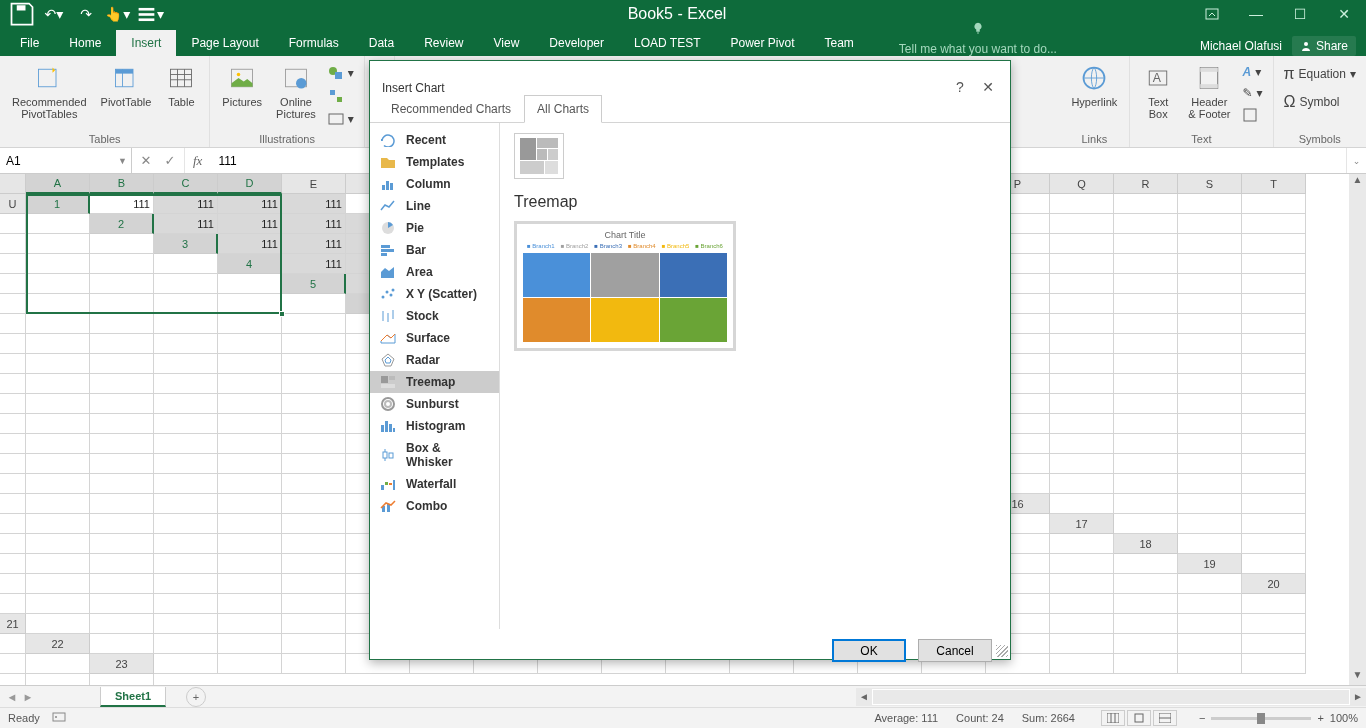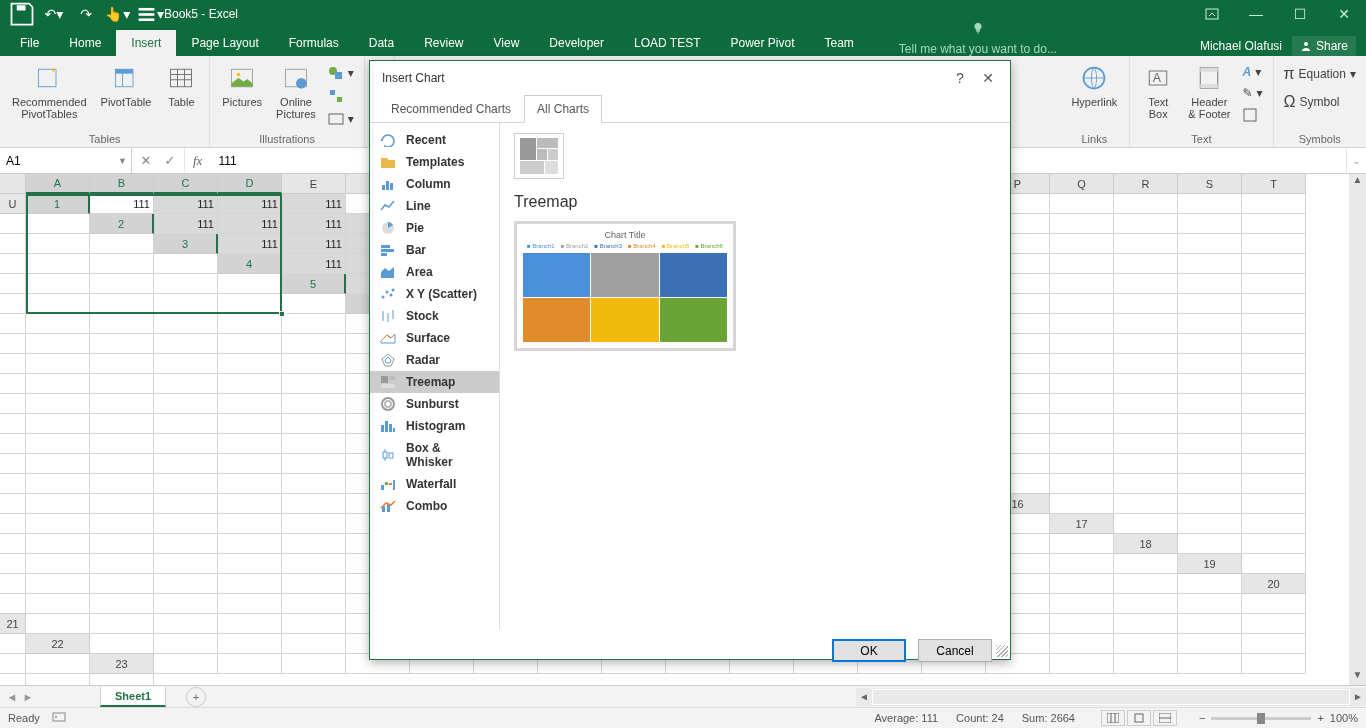--- a/index.html
+++ b/index.html
@@ -3,21 +3,21 @@
 <meta charset="utf-8">
 <style>
 * { box-sizing: border-box; margin: 0; padding: 0; font-family: "Segoe UI", Tahoma, sans-serif; }
 body { width: 1366px; height: 728px; background: #fff; overflow: hidden; position: relative; font-size: 12px; }
 
 
 .titlebar { height: 28px; background: #0e6b3b; display: flex; align-items: center; color: white; }
 .titlebar .qat { display: flex; align-items: center; padding-left: 8px; gap: 4px; }
 .titlebar .qat .qbtn { width: 28px; height: 24px; display: flex; align-items: center; justify-content: center; color: white; font-size: 14px; }
 .titlebar .qat .qbtn svg { fill: white; }
-.titlebar .title { flex: 1; font-size: 12px; }
+.titlebar .title { flex: 1; text-align: center; font-size: 16px; }
 .titlebar .winctrl { display: flex; }
 .titlebar .winctrl .wbtn { width: 44px; height: 28px; display: flex; align-items: center; justify-content: center; color: #ccf0dd; font-size: 14px; }
 
 
 .ribbon-tabs { height: 28px; background: #0e6b3b; display: flex; align-items: flex-end; color: white; padding-left: 5px; }
 .ribbon-tabs .tab { padding: 6px 15px; font-size: 12px; cursor: pointer; }
 .ribbon-tabs .tab.active { background: #f1f1f1; color: #217346; }
 .ribbon-tabs .tellme { color: #a4d8bd; margin-left: 30px; display: flex; align-items: center; gap: 6px; flex-direction: column; }
 .ribbon-tabs .tellme svg { width: 14px; height: 14px; fill: #a4d8bd; }
 .ribbon-tabs .right { margin-left: auto; display: flex; align-items: center; padding-right: 10px; gap: 10px; }
@@ -70,21 +70,21 @@
 .statusbar { position: absolute; bottom: 0; left: 0; right: 0; height: 21px; background: #f3f3f3; border-top: 1px solid #ddd; display: flex; align-items: center; font-size: 11px; color: #555; padding: 0 8px; gap: 12px; }
 .statusbar .aggs { margin-left: auto; display: flex; gap: 18px; }
 .statusbar .views { display: flex; gap: 2px; margin-left: 14px; }
 .statusbar .views .v { width: 24px; height: 16px; border: 1px solid #ccc; display:flex; align-items:center; justify-content:center; }
 .statusbar .zoom { display: flex; align-items: center; gap: 6px; margin-left: 10px; }
 .statusbar .ztrack { width: 100px; height: 3px; background: #ccc; position: relative; }
 .statusbar .ztrack .thumb { position: absolute; left: 50%; top: -4px; width: 8px; height: 11px; background: #888; transform: translateX(-50%); }
 
 
 .dialog-shadow { position: absolute; top: 60px; left: 369px; width: 642px; height: 600px; background: #fff; border: 1px solid #217346; box-shadow: 0 3px 10px rgba(0,0,0,.3); z-index: 100; }
-.dialog-title { height: 34px; display: flex; align-items: center; padding: 0 8px; font-size: 12px; color: #333; }
+.dialog-title { height: 34px; display: flex; align-items: flex-end; padding: 0 8px; font-size: 12px; color: #333; }
 .dialog-title .dtxt { flex: 1; padding-left: 4px; }
 .dialog-title .dhelp, .dialog-title .dclose { width: 28px; text-align: center; font-size: 14px; color: #555; }
 .dialog-tabs { display: flex; padding-left: 8px; border-bottom: 1px solid #d4d4d4; }
 .dialog-tabs .dtab { padding: 6px 12px; font-size: 12px; border: 1px solid transparent; margin-bottom: -1px; color: #555; }
 .dialog-tabs .dtab.active { border: 1px solid #ccc; border-bottom: 1px solid #fff; background: #fff; }
 .dialog-body { display: flex; height: calc(100% - 92px); }
 .chart-types { width: 130px; border-right: 1px solid #ddd; padding: 6px 0; font-weight: bold; }
 .ctype { display: flex; align-items: center; gap: 10px; padding: 4px 10px; font-size: 12px; color: #333; }
 .ctype.selected { background: #ccc; }
 .ctype .cicon { width: 16px; height: 14px; display: flex; align-items: center; justify-content: center; }

